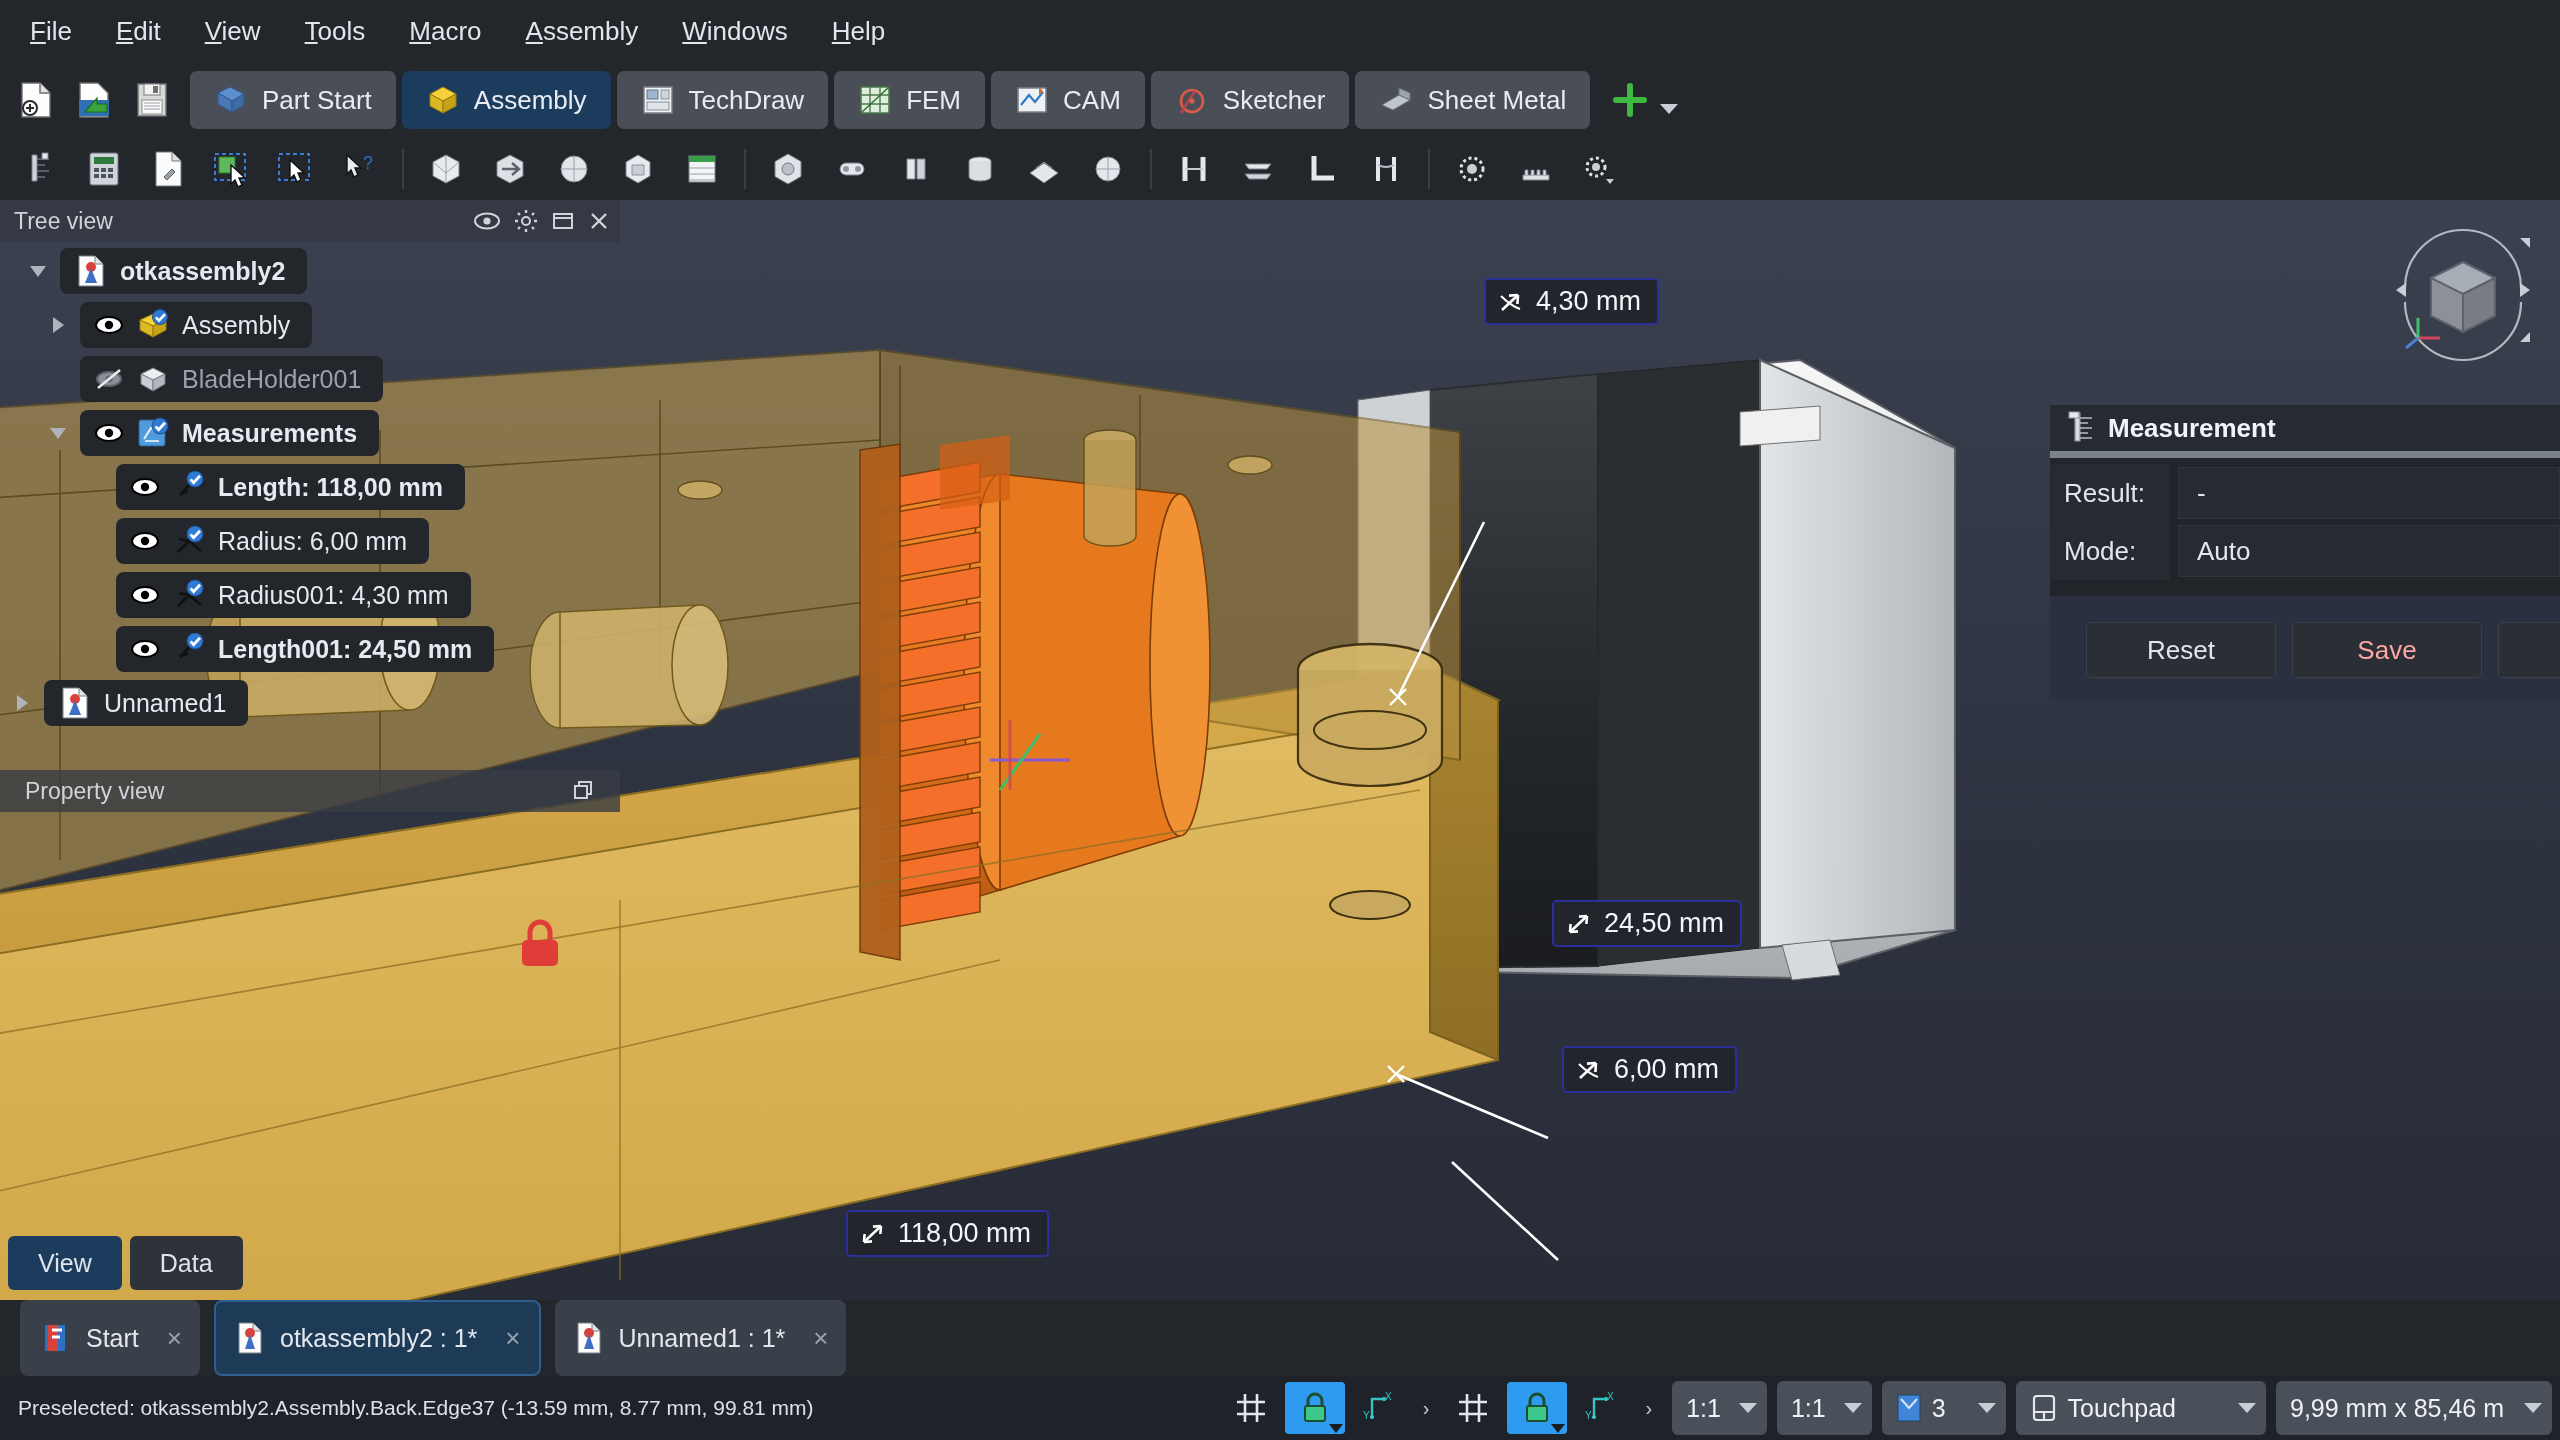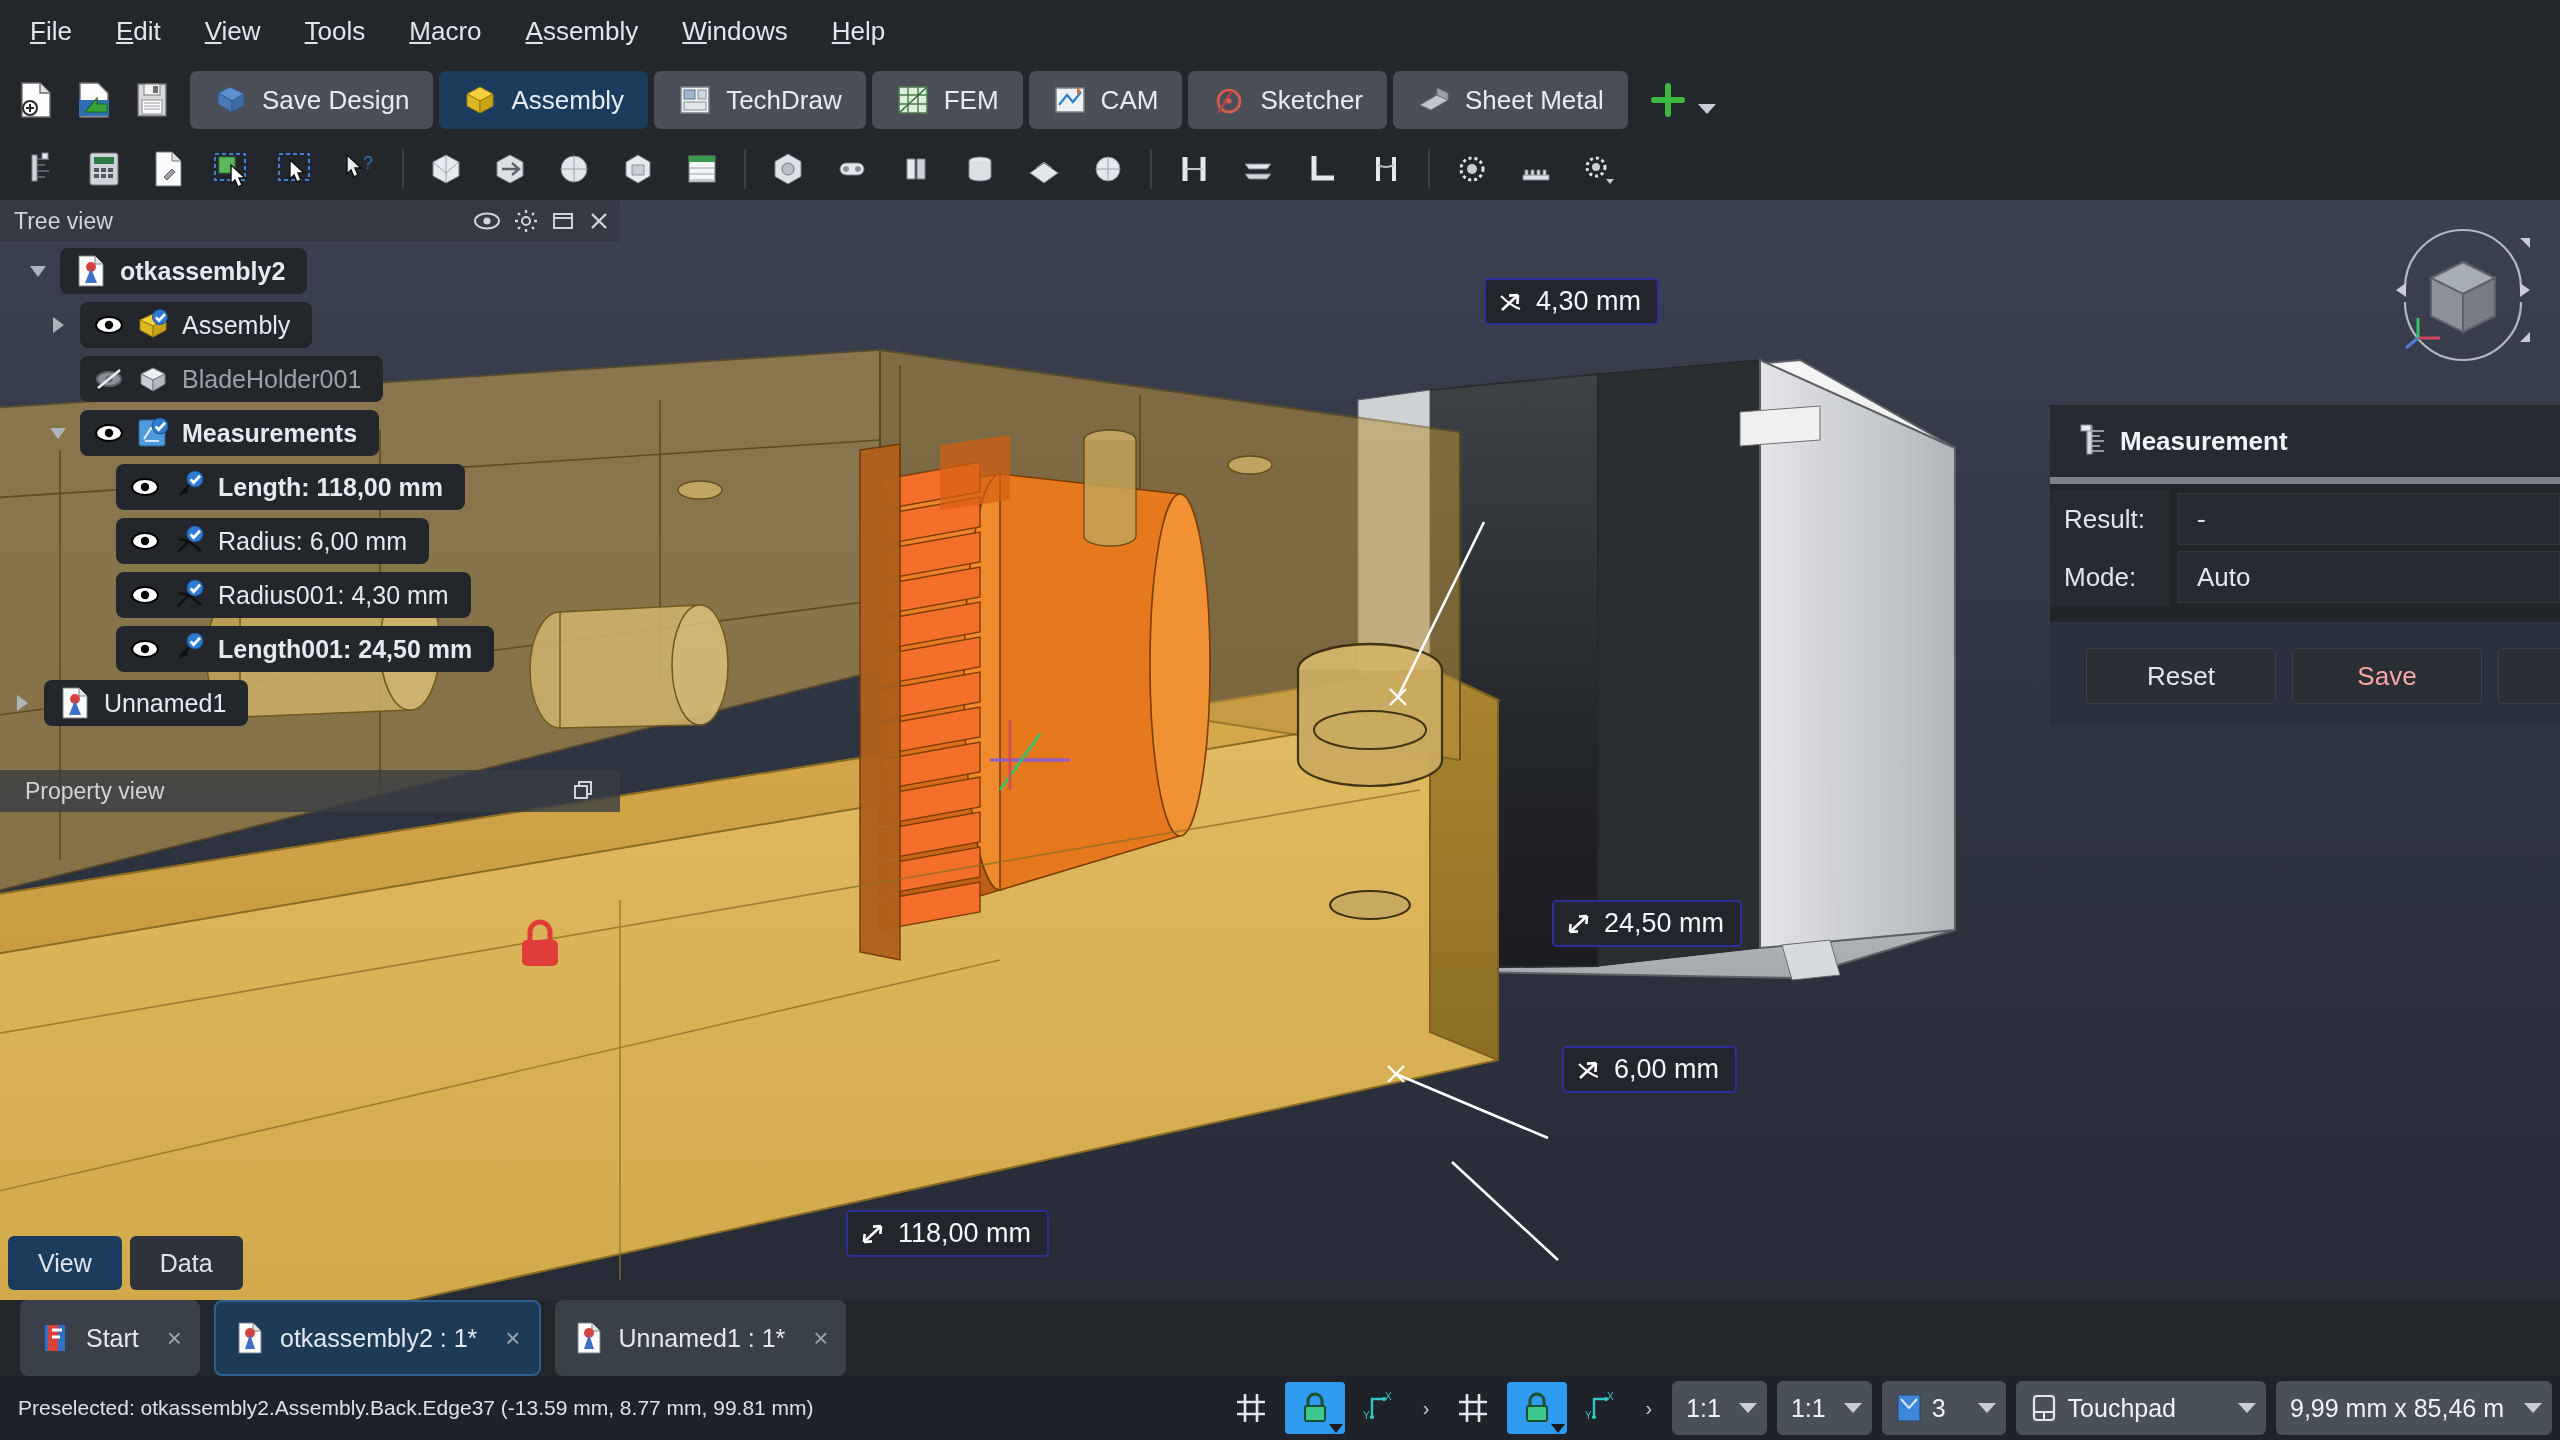--- a/index.html
+++ b/index.html
@@ -109,22 +109,22 @@
     background:#2e333b; border-radius:6px; font-size:25px; color:#dfe4ea;
   }
   .vdtab.active { background:#1c3c5e; }
 
   
   .measpanel {
     position:absolute; right:0; top:405px; width:510px; z-index:30;
     background:#262a31;
   }
   .meas-head {
-    height:72px; display:flex; align-items:center; gap:12px; padding-left:16px;
-    background:#262a31; font-size:26px; font-weight:bold; color:#f0f3f7;margin-left:12px;
+    height:46px; display:flex; align-items:center; gap:12px; padding-left:16px;
+    background:#262a31; font-size:26px; font-weight:bold; color:#f0f3f7;
   }
   .meas-rule { height:7px; background:#7b828c; margin:0; }
   .meas-body { padding:6px 0 16px 0; background:#212429; }
   .meas-row { display:flex; align-items:center; height:58px; }
   .meas-lbl {
     width:120px; padding-left:14px; font-size:26px; color:#e2e6ec;
     background:#262a31; height:58px; display:flex; align-items:center;
   }
   .meas-fld {
     flex:1; height:52px; margin:0 0 0 8px; background:#262a31;
@@ -225,21 +225,21 @@
     </div>
     <div id="wbtabs" style="display:flex;align-items:center;">
         <div class="wb-tab">
           <span>
             <svg width="34" height="34" viewBox="0 0 34 34">
               <path d="M4 10 L16 4 L30 11 L18 18 Z" fill="#5b8fd0" stroke="#2f5b93"></path>
               <path d="M4 10 v11 L18 29 V18 Z" fill="#4a79b5" stroke="#2f5b93"></path>
               <path d="M18 18 L30 11 v11 L18 29 Z" fill="#3f6aa2" stroke="#2f5b93"></path>
             </svg>
           </span>
-          <span>Save Design</span>
+          <span>Part Start</span>
         </div>
         <div class="wb-tab active">
           <span>
             <svg width="34" height="34" viewBox="0 0 34 34">
               <path d="M4 11 L17 4 L30 11 L17 18 Z" fill="#f4d13a" stroke="#9a7a0c"></path>
               <path d="M4 11 v12 L17 30 V18 Z" fill="#dcb822" stroke="#9a7a0c"></path>
               <path d="M17 18 L30 11 v12 L17 30 Z" fill="#c7a416" stroke="#9a7a0c"></path>
             </svg>
           </span>
           <span>Assembly</span>

